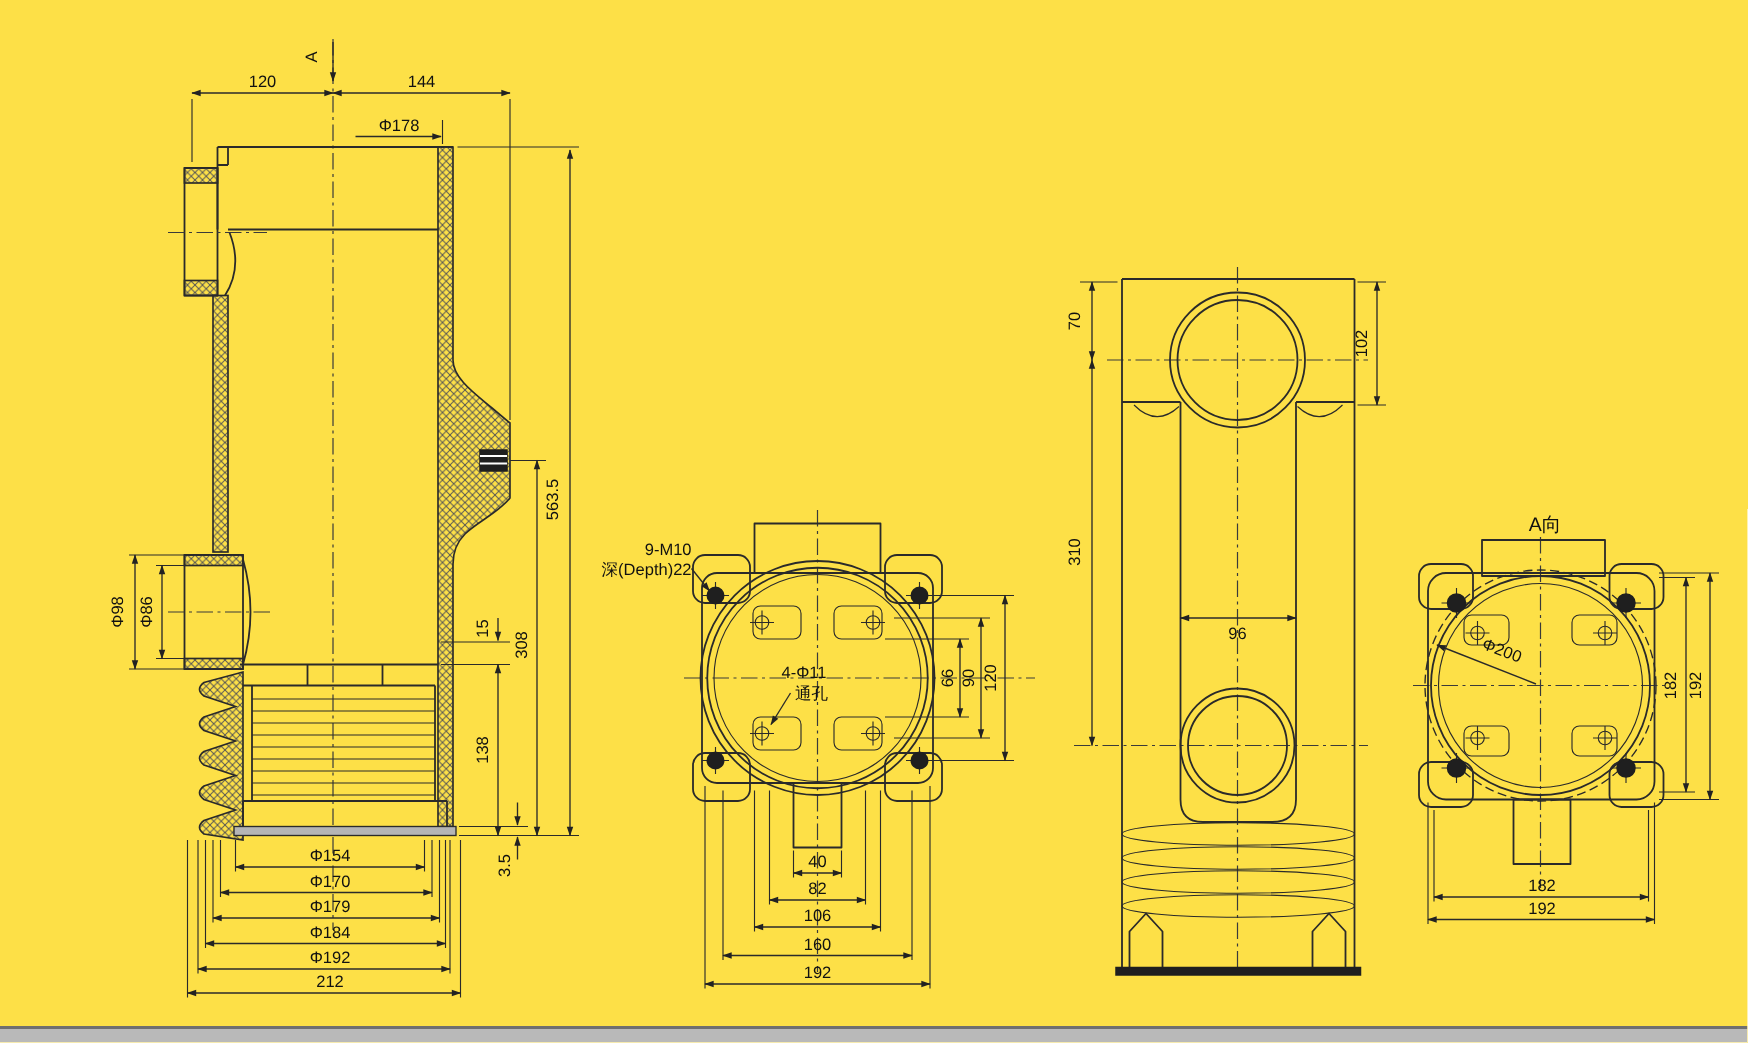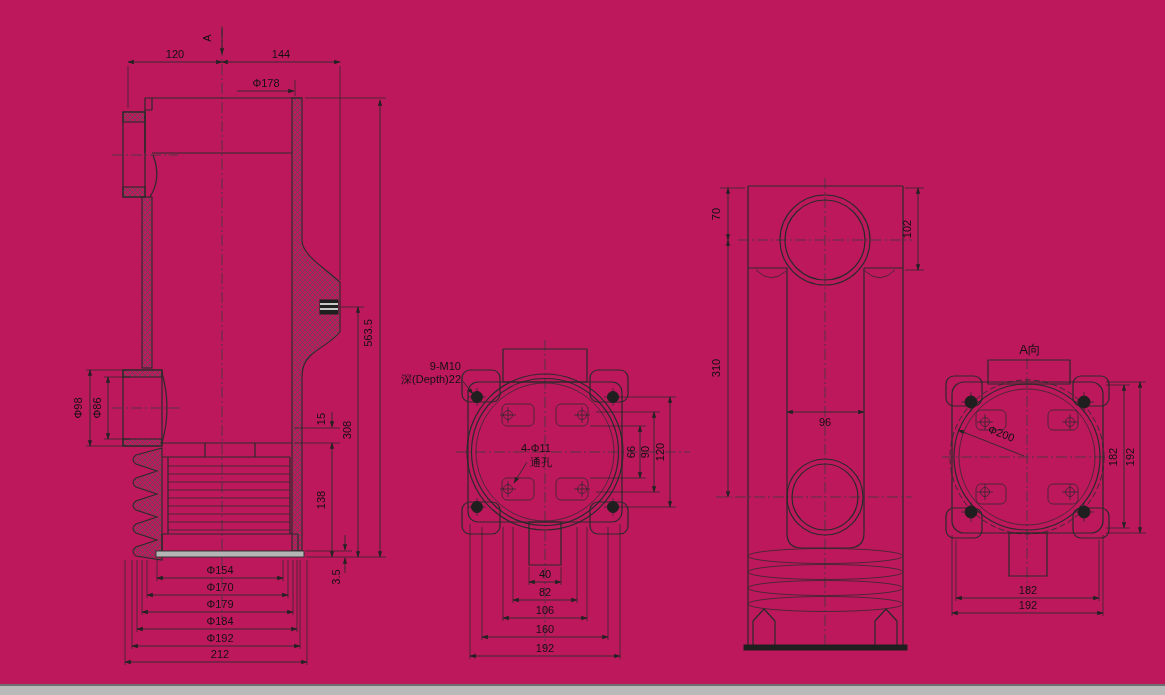--- a/index.html
+++ b/index.html
@@ -1,16 +1,16 @@
 <!DOCTYPE html>
 <html><head>
 <meta charset="utf-8">
 <style>
   html,body{margin:0;padding:0;background:#ffffff;}
-  .canvas{position:relative;width:1165px;height:695px;background:#be185d;overflow:hidden;
+  .canvas{position:relative;width:1165px;height:695px;background:#fde047;overflow:hidden;
           font-family:"Liberation Sans",sans-serif;}
   .canvas svg{position:absolute;left:0;top:0;}
   .window-edge{position:absolute;left:0;top:684px;width:1165px;height:11px;
                background:#b9b9b9;border-top:2px solid #6f6f6f;box-sizing:border-box;}
   
   .ln{fill:none;stroke:#2a2a2a;stroke-width:1.2;stroke-linejoin:round;}
   .tn{fill:none;stroke:#2a2a2a;stroke-width:0.75;}
   .dm{fill:none;stroke:#2a2a2a;stroke-width:0.9;}
   .cl{fill:none;stroke:#3a3a3a;stroke-width:0.8;stroke-dasharray:11,3,2,3;}
   .dsh{fill:none;stroke:#2a2a2a;stroke-width:0.9;stroke-dasharray:6,3;}

